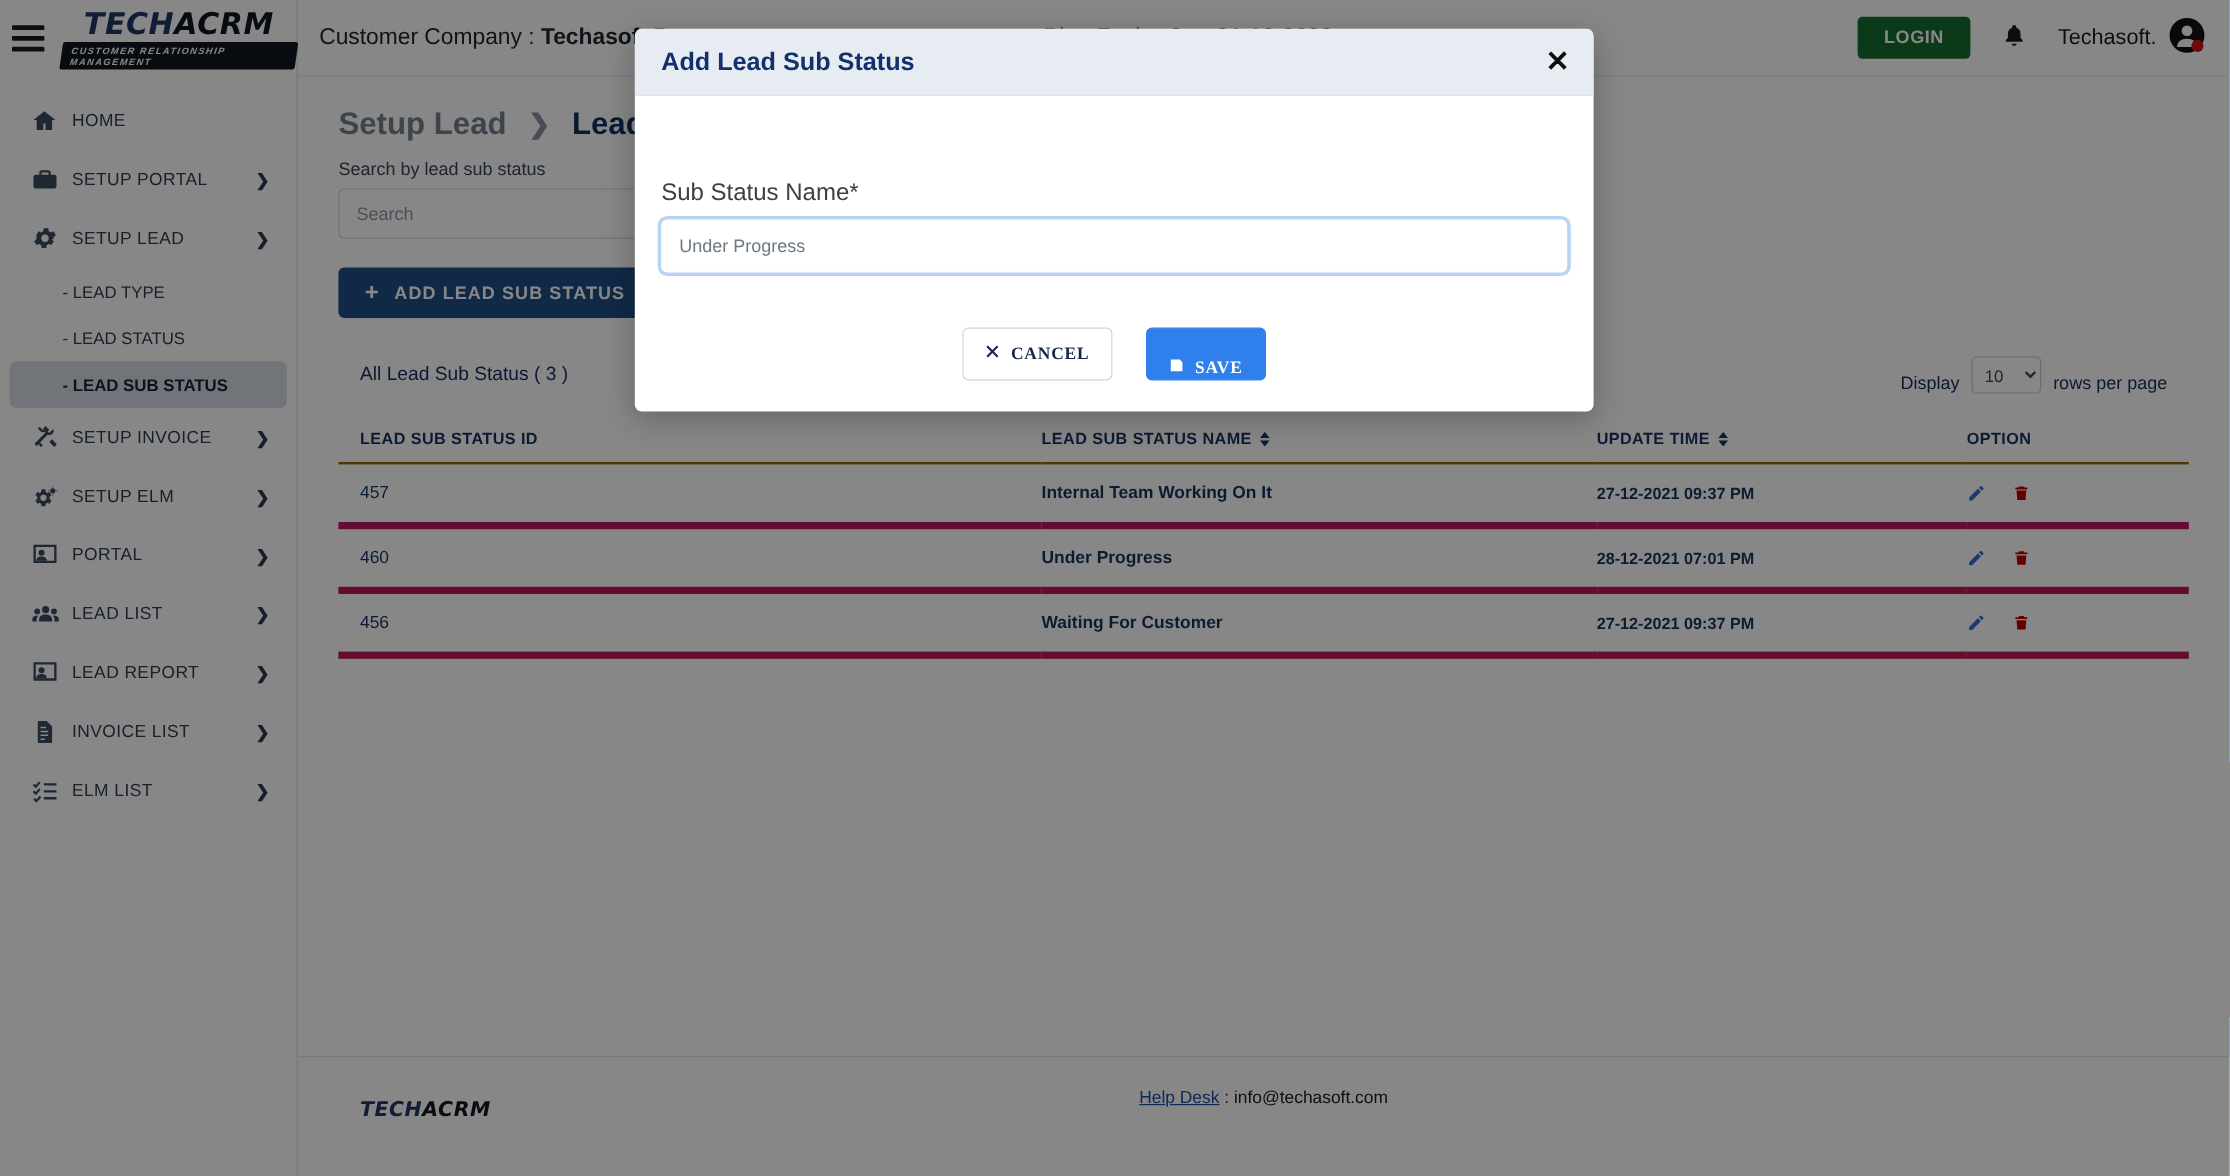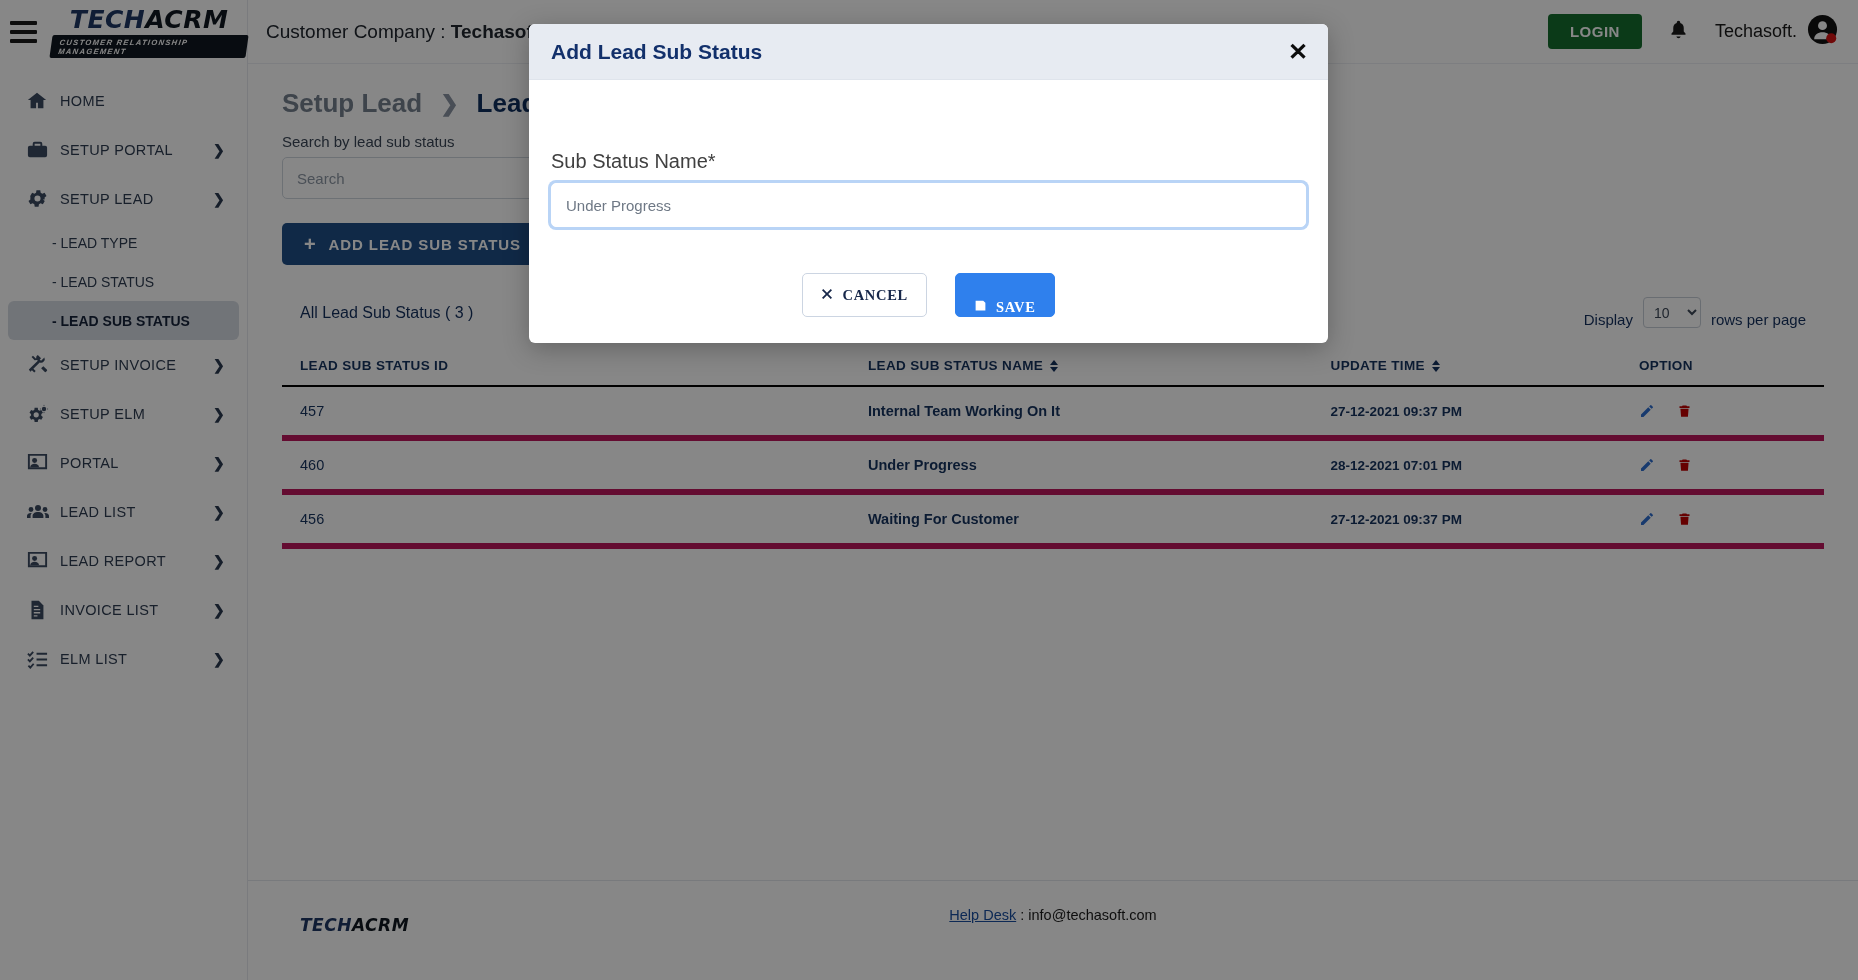--- a/index.html
+++ b/index.html
@@ -153,21 +153,21 @@
     background:#fff; font-size:14px; color:#3d4858;
     font-family:"Liberation Sans", sans-serif;
     padding-left: 6px;
   }
 
   table { width: 100%; border-collapse: collapse; margin-top: 22px; }
   thead th {
     text-align: left;
     font-size: 13.5px; font-weight:700; letter-spacing:0.35px;
     color:#16335f; padding: 8px 0 12px 0;
-    border-bottom: 2px solid #000000;
+    border-bottom: 2px solid #a16207;
   }
   thead th.c-id    { width: 38%; padding-left: 18px; }
   thead th.c-name  { width: 30%; }
   thead th.c-time  { width: 20%; }
   thead th.c-opt   { width: 12%; }
   .sort-arrows { display:inline-flex; flex-direction:column; vertical-align:middle; margin-left:7px; gap:2px; }
   .sort-arrows i { display:block; width:0; height:0; border-left:4px solid transparent; border-right:4px solid transparent; }
   .sort-arrows i.up { border-bottom:5px solid #16335f; }
   .sort-arrows i.dn { border-top:5px solid #16335f; }
 

